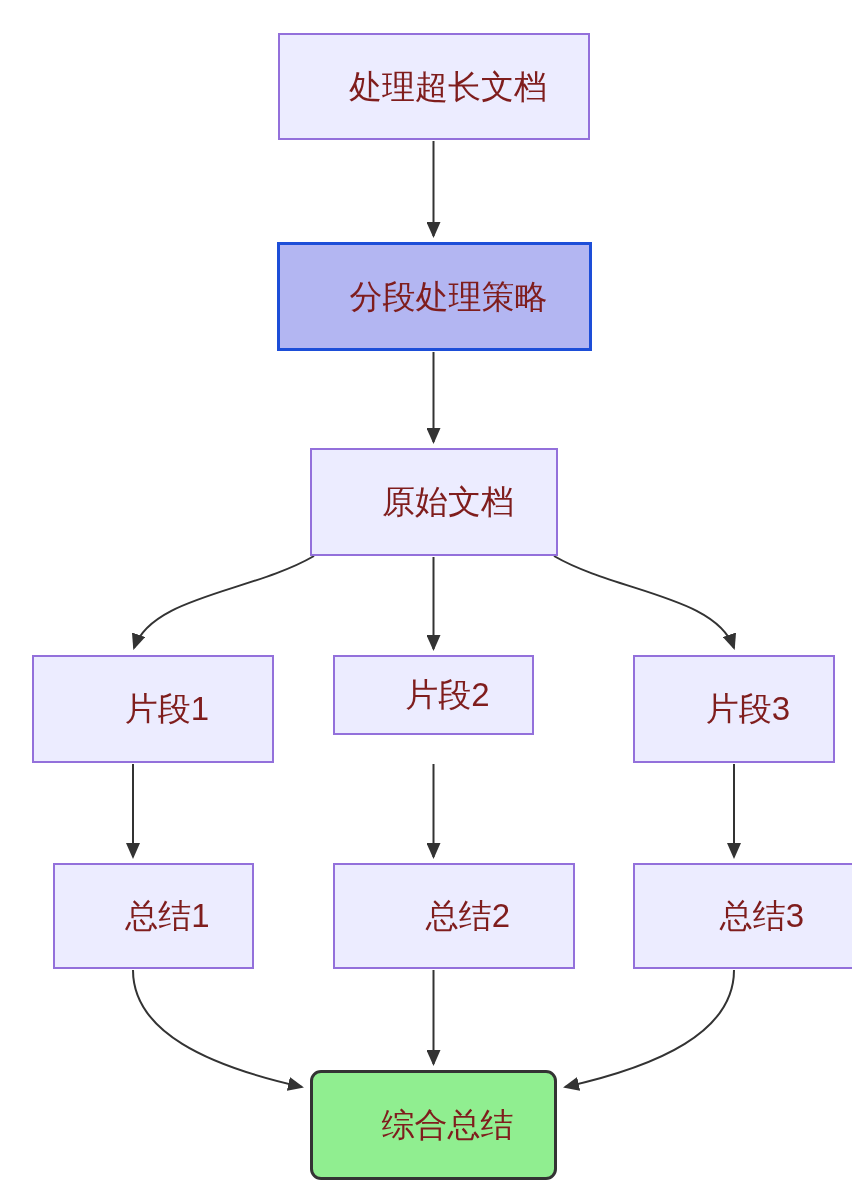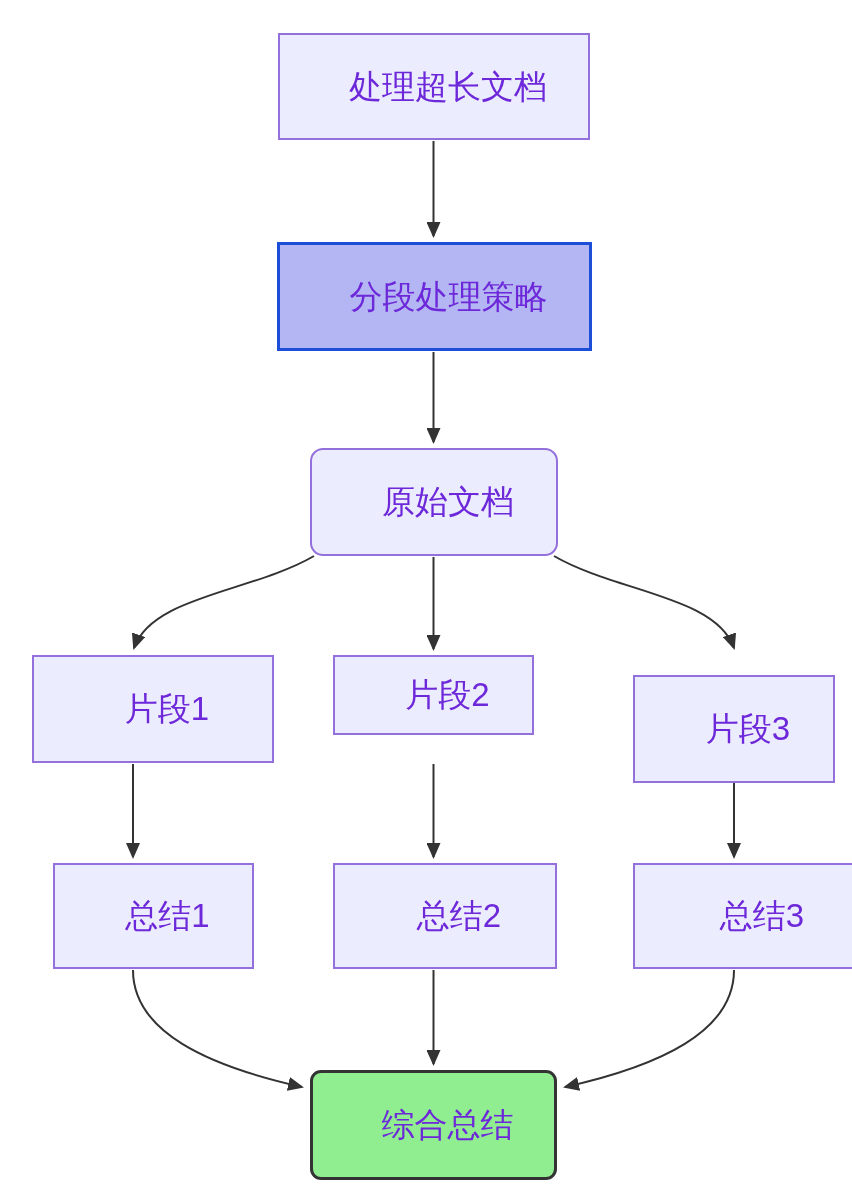--- a/index.html
+++ b/index.html
@@ -25,43 +25,43 @@
   }
   .node {
     position: absolute;
     box-sizing: border-box;
     display: flex;
     align-items: center;
     justify-content: center;
     text-align: center;
     background: #ececff;
     border: 2px solid #9370db;
-    color: #6d28d9;
+    color: #7f1d1d;
     font-size: 33px;
     line-height: 1.2;
     white-space: nowrap;
     padding-left: 28px;
   }
   .node.emphasis {
     background: #b3b6f2;
     border: 3px solid #1d4ed8;
   }
   .node.success {
     background: #90ee90;
     border: 3px solid #333333;
   }
   
   #n-process   { left: 278px; top: 33px;  width: 312px; height: 107px; }
   #n-strategy  { left: 277px; top: 242px; width: 315px; height: 109px; }
-  #n-original  { left: 310px; top: 448px; width: 248px; height: 108px; border-radius: 13px; }
+  #n-original  { left: 310px; top: 448px; width: 248px; height: 108px; }
   #n-frag1     { left: 32px;  top: 655px; width: 242px; height: 108px; }
   #n-frag2     { left: 333px; top: 655px; width: 201px; height: 80px; }
-  #n-frag3     { left: 633px; top: 655px; width: 202px; height: 108px; margin-top: 20px; }
+  #n-frag3     { left: 633px; top: 655px; width: 202px; height: 108px; }
   #n-sum1      { left: 33px;  top: 863px; width: 201px; height: 106px; margin-left: 20px; }
-  #n-sum2      { left: 333px; top: 863px; width: 224px; height: 106px; }
+  #n-sum2      { left: 333px; top: 863px; width: 242px; height: 106px; }
   #n-sum3      { left: 633px; top: 863px; width: 230px; height: 106px; }
   #n-final     { left: 310px; top: 1070px; width: 247px; height: 110px; border-radius: 11px; }
 </style>
 </head>
 <body>
 
 <div class="canvas">
 
   <svg class="edges-svg" viewBox="0 0 852 1196" aria-hidden="true">
     <defs>

